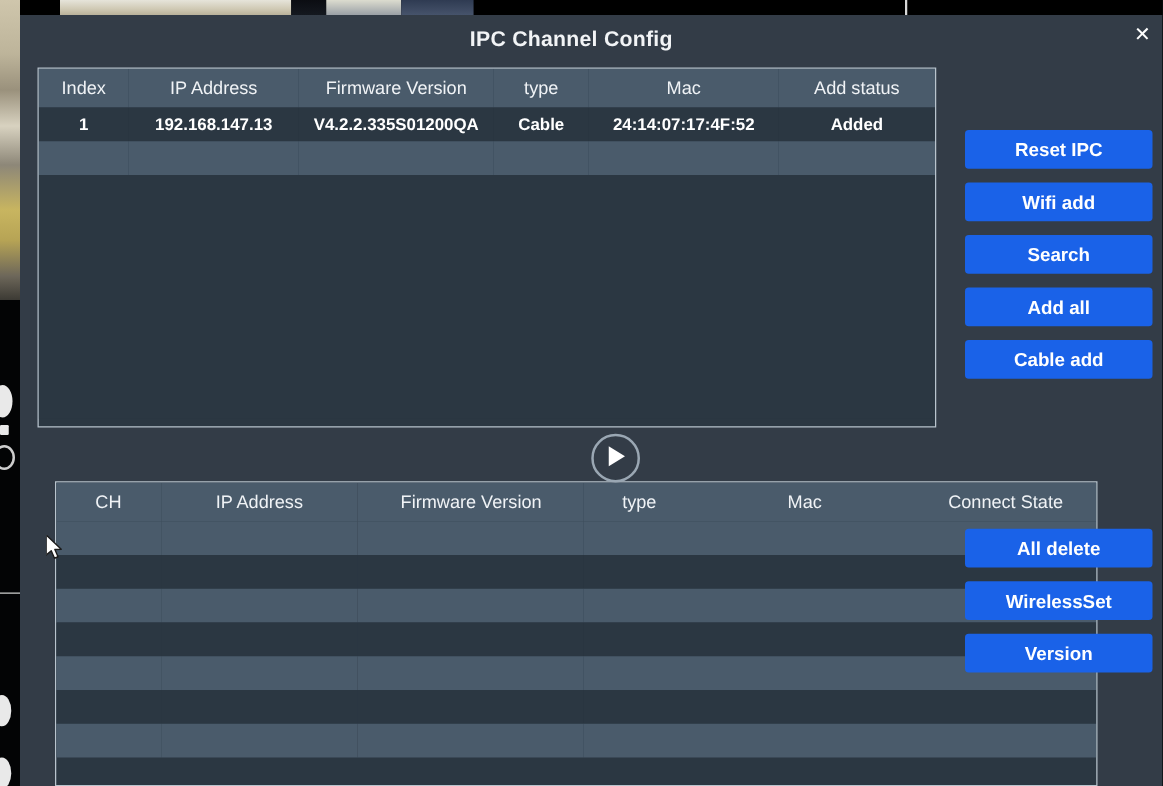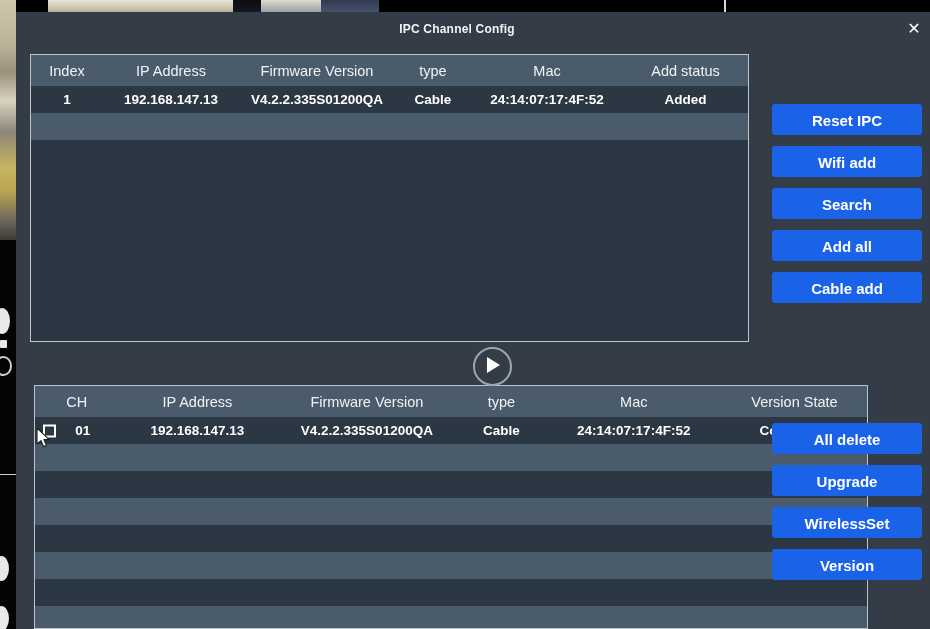--- a/index.html
+++ b/index.html
@@ -105,21 +105,21 @@
   #dialog-titlebar {
     position: relative;
     height: 44px;
   }
   #dialog-title {
     position: absolute;
     left: 0; right: 0;
     top: 10px;
     text-align: center;
     color: #f2f4f6;
-    font-size: 12px;
+    font-size: 17px;
     font-weight: bold;
     letter-spacing: .2px;
     
     transform: translateX(-16px);
   }
   #close-button {
     position: absolute;
     right: 4px;
     top: 5px;
     width: 24px;
@@ -135,21 +135,21 @@
 
   
   .table-panel {
     position: absolute;
     border: 1px solid #b9c4cd;
     background: #2b3742;
     overflow: hidden;
     box-sizing: border-box;
   }
   #upper-table-panel { left: 14px; top: 42px;  width: 719px; height: 288px; }
-  #lower-table-panel { left: 18px; top: 373px; width: 834px; height: 244px; }
+  #lower-table-panel { left: 28px; top: 373px; width: 834px; height: 244px; }
 
   table.grid {
     width: 100%;
     border-collapse: collapse;
     table-layout: fixed;
   }
   table.grid th {
     background: #4a5b6b;
     color: #f0f3f6;
     font-size: 14.5px;
@@ -358,35 +358,24 @@
           <col class="c4">
           <col class="c5">
       </colgroup>
       <thead>
         <tr>
           <th>CH</th>
           <th>IP Address</th>
           <th>Firmware Version</th>
           <th>type</th>
           <th>Mac</th>
-          <th>Version State</th>
+          <th>Connect State</th>
         </tr>
       </thead>
       <tbody>
-        <tr class="row-dark">
-          <td class="ch-cell">
-            <span class="row-checkbox"></span>
-            <span class="ch-label">01</span>
-          </td>
-          <td>192.168.147.13</td>
-          <td>V4.2.2.335S01200QA</td>
-          <td>Cable</td>
-          <td>24:14:07:17:4F:52</td>
-          <td>Connected</td>
-        </tr>
         <tr class="row-light">
           <td></td>
             <td></td>
             <td></td>
           <td></td>
             <td></td>
             <td></td>
         </tr>
         <tr class="row-dark">
           <td></td>
@@ -443,21 +432,20 @@
   <div class="btn-col" id="btn-col-top">
     <button class="action-button">Reset IPC</button>
     <button class="action-button">Wifi add</button>
     <button class="action-button">Search</button>
     <button class="action-button">Add all</button>
     <button class="action-button">Cable add</button>
   </div>
 
   <div class="btn-col" id="btn-col-bottom">
     <button class="action-button">All delete</button>
-    <button class="action-button">Upgrade</button>
     <button class="action-button">WirelessSet</button>
     <button class="action-button">Version</button>
   </div>
 
 </div>
 
 <svg id="mouse-cursor" viewBox="0 0 16 22">
   <polygon points="0,0 0,16 4,12.6 6.6,18.6 9.4,17.4 6.9,11.6 12,11.4" fill="#ffffff" stroke="#1b1b1b" stroke-width="1.1" stroke-linejoin="round"></polygon>
 </svg>
 

